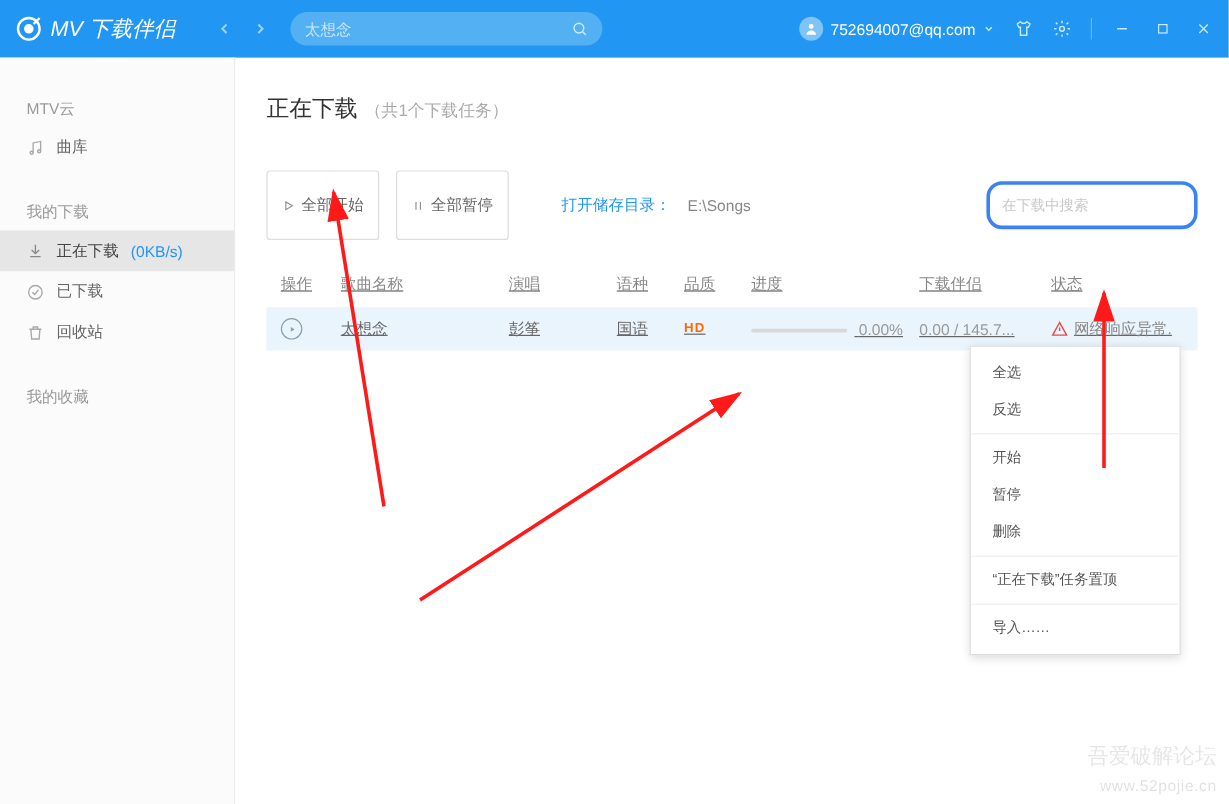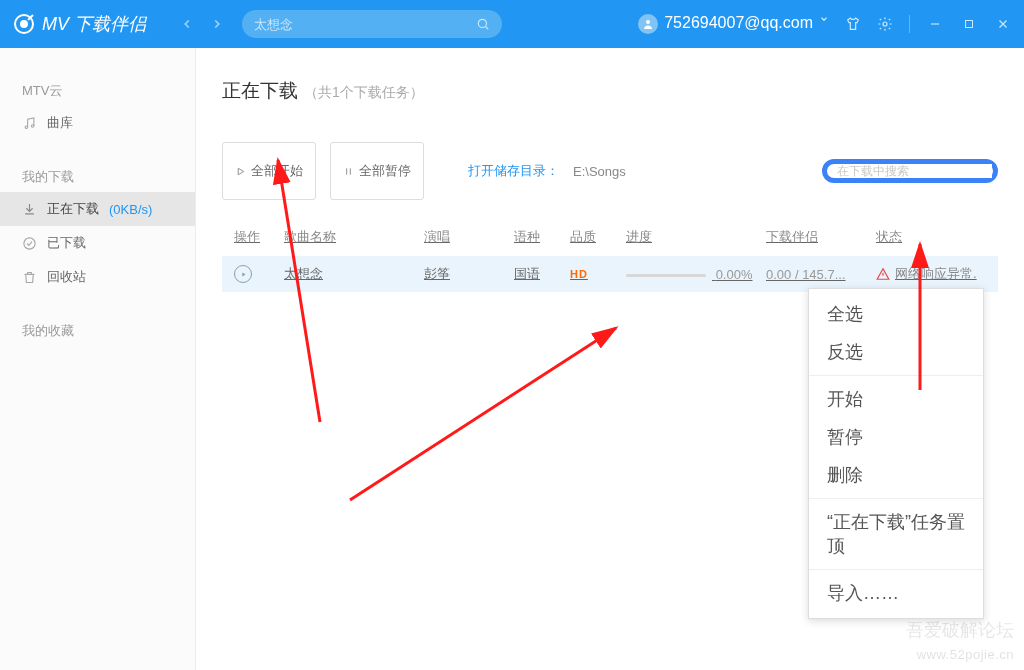--- a/index.html
+++ b/index.html
@@ -7,21 +7,21 @@
 
 .header { height: 48px; background: #2196f3; display: flex; align-items: center; padding: 0 12px; color: #fff; }
 .logo { display: flex; align-items: center; font-size: 18px; font-style: italic; font-weight: 500; }
 .logo-icon { width: 24px; height: 24px; margin-right: 6px; }
 .nav-btns { display: flex; margin-left: 30px; gap: 8px; }
 .nav-btn { width: 22px; height: 22px; display: flex; align-items: center; justify-content: center; color: #9dd3fa; cursor: pointer; }
 .search-box { margin-left: 14px; background: #53b0f2; border-radius: 14px; height: 28px; width: 260px; display: flex; align-items: center; padding: 0 12px; color: #fff; }
 .search-box input { background: transparent; border: none; outline: none; color: #fff; font-size: 13px; flex: 1; }
 .search-box input::placeholder { color: #c9e6fb; }
 .header-right { margin-left: auto; display: flex; align-items: center; gap: 16px; }
-.user { display: flex; gap: 6px; font-size: 16px; }
+.user { display: flex; align-items: center; gap: 6px; font-size: 13px; }
 .avatar { width: 20px; height: 20px; border-radius: 50%; background: #7fc4f5; display: flex; align-items: center; justify-content: center; }
 .hicon { width: 16px; height: 16px; color: #cce9fb; cursor: pointer; }
 .divider { width: 1px; height: 18px; background: #5eb8f4; }
 .win-btn { width: 18px; height: 18px; color: #cce9fb; cursor: pointer; display: flex; align-items: center; justify-content: center; }
 
 .body { display: flex; height: calc(670px - 48px); }
 .sidebar { width: 196px; background: #fbfbfb; border-right: 1px solid #ececec; padding-top: 28px; }
 .side-section-title { padding: 6px 22px; font-size: 13px; color: #9a9a9a; }
 .side-item { padding: 8px 22px; font-size: 13px; color: #666; display: flex; align-items: center; gap: 10px; cursor: pointer; text-align: center; }
 .side-item.active { background: #e6e6e6; color: #444; }
@@ -29,36 +29,36 @@
 .side-item.active .side-icon { color: #888; }
 .side-speed { color: #2196f3; }
 
 .main { flex: 1; padding: 30px 26px 0 26px; position: relative; }
 .page-title { font-size: 19px; color: #333; display: flex; align-items: baseline; gap: 6px; }
 .page-sub { font-size: 14px; color: #aaa; font-weight: normal; }
 .toolbar { margin-top: 38px; display: flex; align-items: center; gap: 14px; font-size: 13px; }
 .tool-btn { border: 1px solid #ddd; border-radius: 3px; padding: 19px 12px; display: flex; align-items: center; gap: 5px; color: #666; cursor: pointer; background: #fff; }
 .storage-label { color: #2196f3; margin-left: 30px; }
 .storage-path { color: #888; }
-.search-dl { margin-left: auto; border: 5px solid #3b82f6; border-radius: 13px; height: 24px; width: 176px; display: flex; align-items: center; padding: 0 10px; }
+.search-dl { margin-left: auto; border: 3px solid #3b82f6; border-radius: 13px; height: 40px; width: 176px; display: flex; align-items: center; padding: 0 10px; }
 .search-dl input { border: none; outline: none; flex: 1; font-size: 12px; color: #666; }
 .search-dl input::placeholder { color: #c8c8c8; }
 .search-dl .sicon { width: 14px; height: 14px; color: #c8c8c8; }
 
 .table { margin-top: 18px; font-size: 13px; color: #666; text-decoration: underline; }
 .thead { display: flex; padding: 10px 12px; color: #888; }
 .col-op{width:50px}.col-name{width:140px}.col-singer{width:90px}.col-lang{width:56px}.col-qual{width:56px}.col-prog{width:140px}.col-size{width:110px}.col-status{flex:1}
 .trow { display: flex; padding: 9px 12px; align-items: center; background: #eaf4fd; }
 .play-icon-cell { width: 18px; height: 18px; border: 1.5px solid #8aa0b0; border-radius: 50%; display: flex; align-items: center; justify-content: center; }
 .prog-bar { width: 80px; height: 3px; background: #d8d8d8; border-radius: 2px; display: inline-block; vertical-align: middle; margin-right: 6px; }
 .qual-hd { color: #ff6a00; font-size: 11px; font-weight: bold; letter-spacing: 1px; }
 .status-err { color: #888; display: flex; align-items: center; gap: 5px; }
 .warn-icon { width: 14px; height: 14px; color: #e44; }
 
-.context-menu { position: absolute; left: 612px; top: 240px; width: 176px; background: #fff; border: 1px solid #ddd; box-shadow: 0 2px 8px rgba(0,0,0,.15); font-size: 18px; color: #555; padding: 6px 0; }
+.context-menu { position: absolute; left: 612px; top: 240px; width: 176px; background: #fff; border: 1px solid #ddd; box-shadow: 0 2px 8px rgba(0,0,0,.15); font-size: 12px; color: #555; padding: 6px 0; }
 .menu-item { padding: 7px 18px; cursor: pointer; }
 .menu-sep { height: 1px; background: #eee; margin: 4px 0; }
 
 .arrow { position: absolute; pointer-events: none; }
 .watermark { position: absolute; right: 10px; bottom: 8px; font-size: 13px; color: rgba(0,0,0,.12); letter-spacing: .5px; }
 .watermark2 { position: absolute; right: 10px; bottom: 28px; font-size: 18px; color: rgba(0,0,0,.10); }
 </style>
 </head>
 <body>
 

